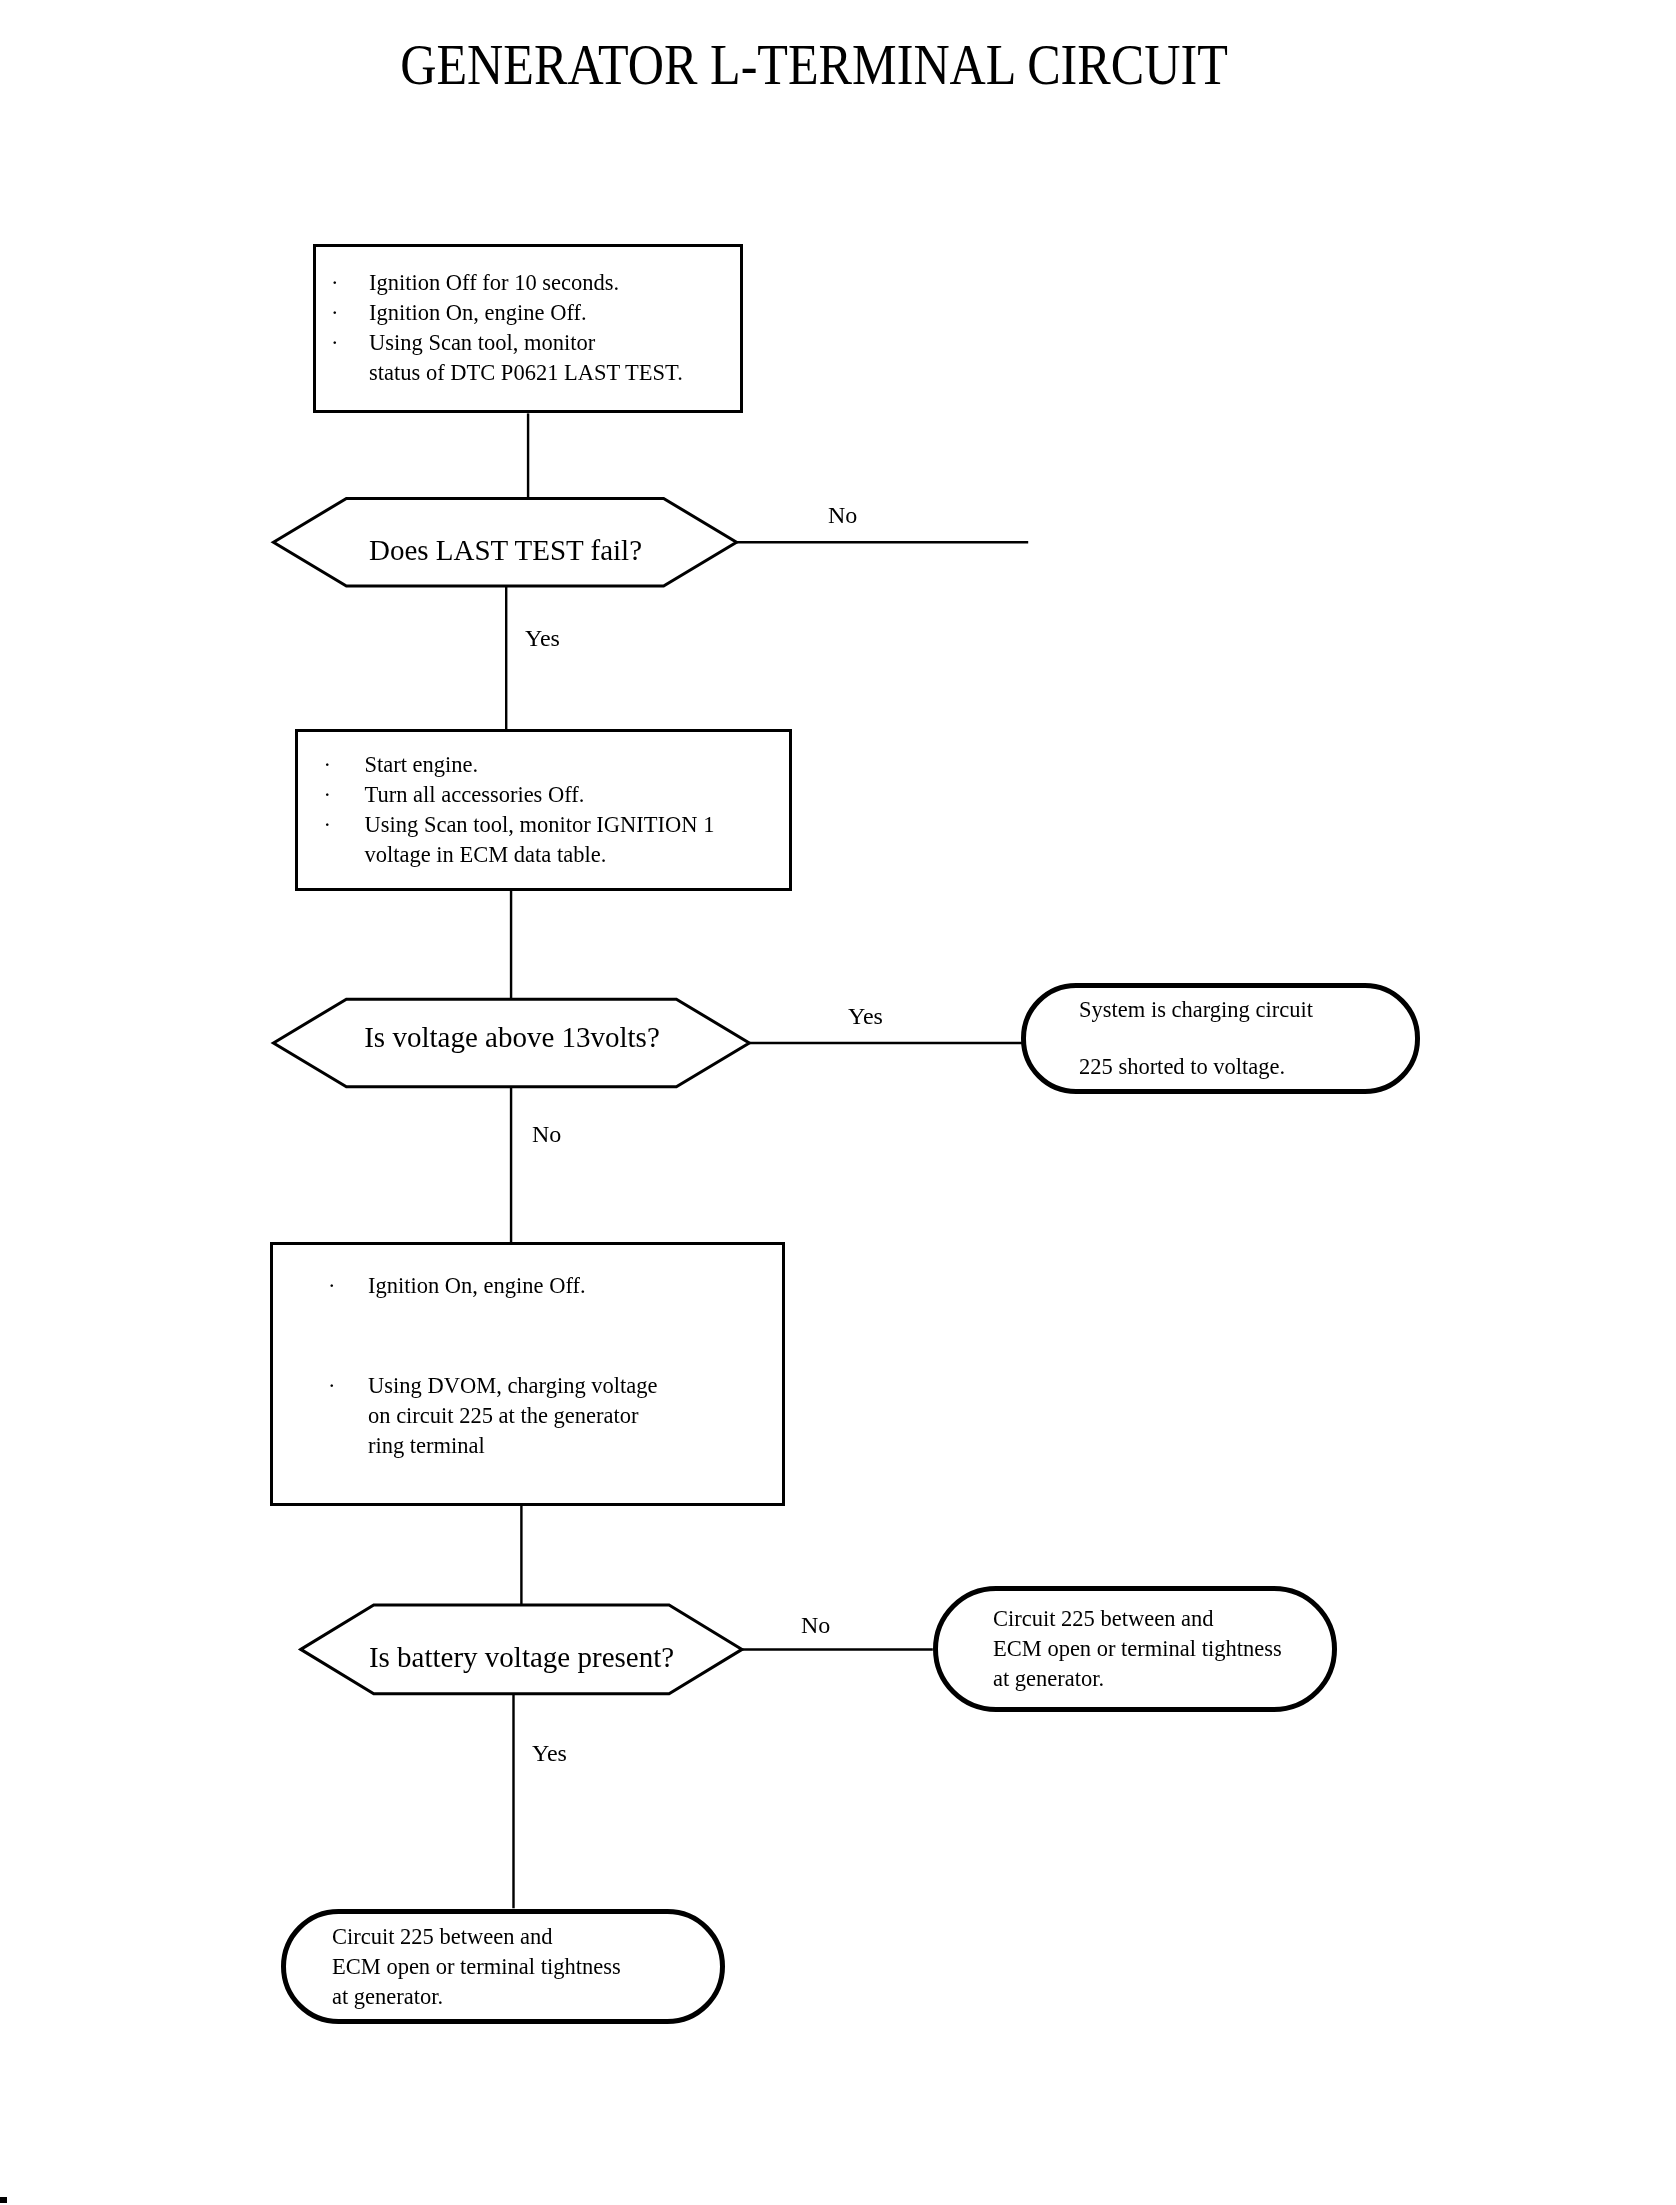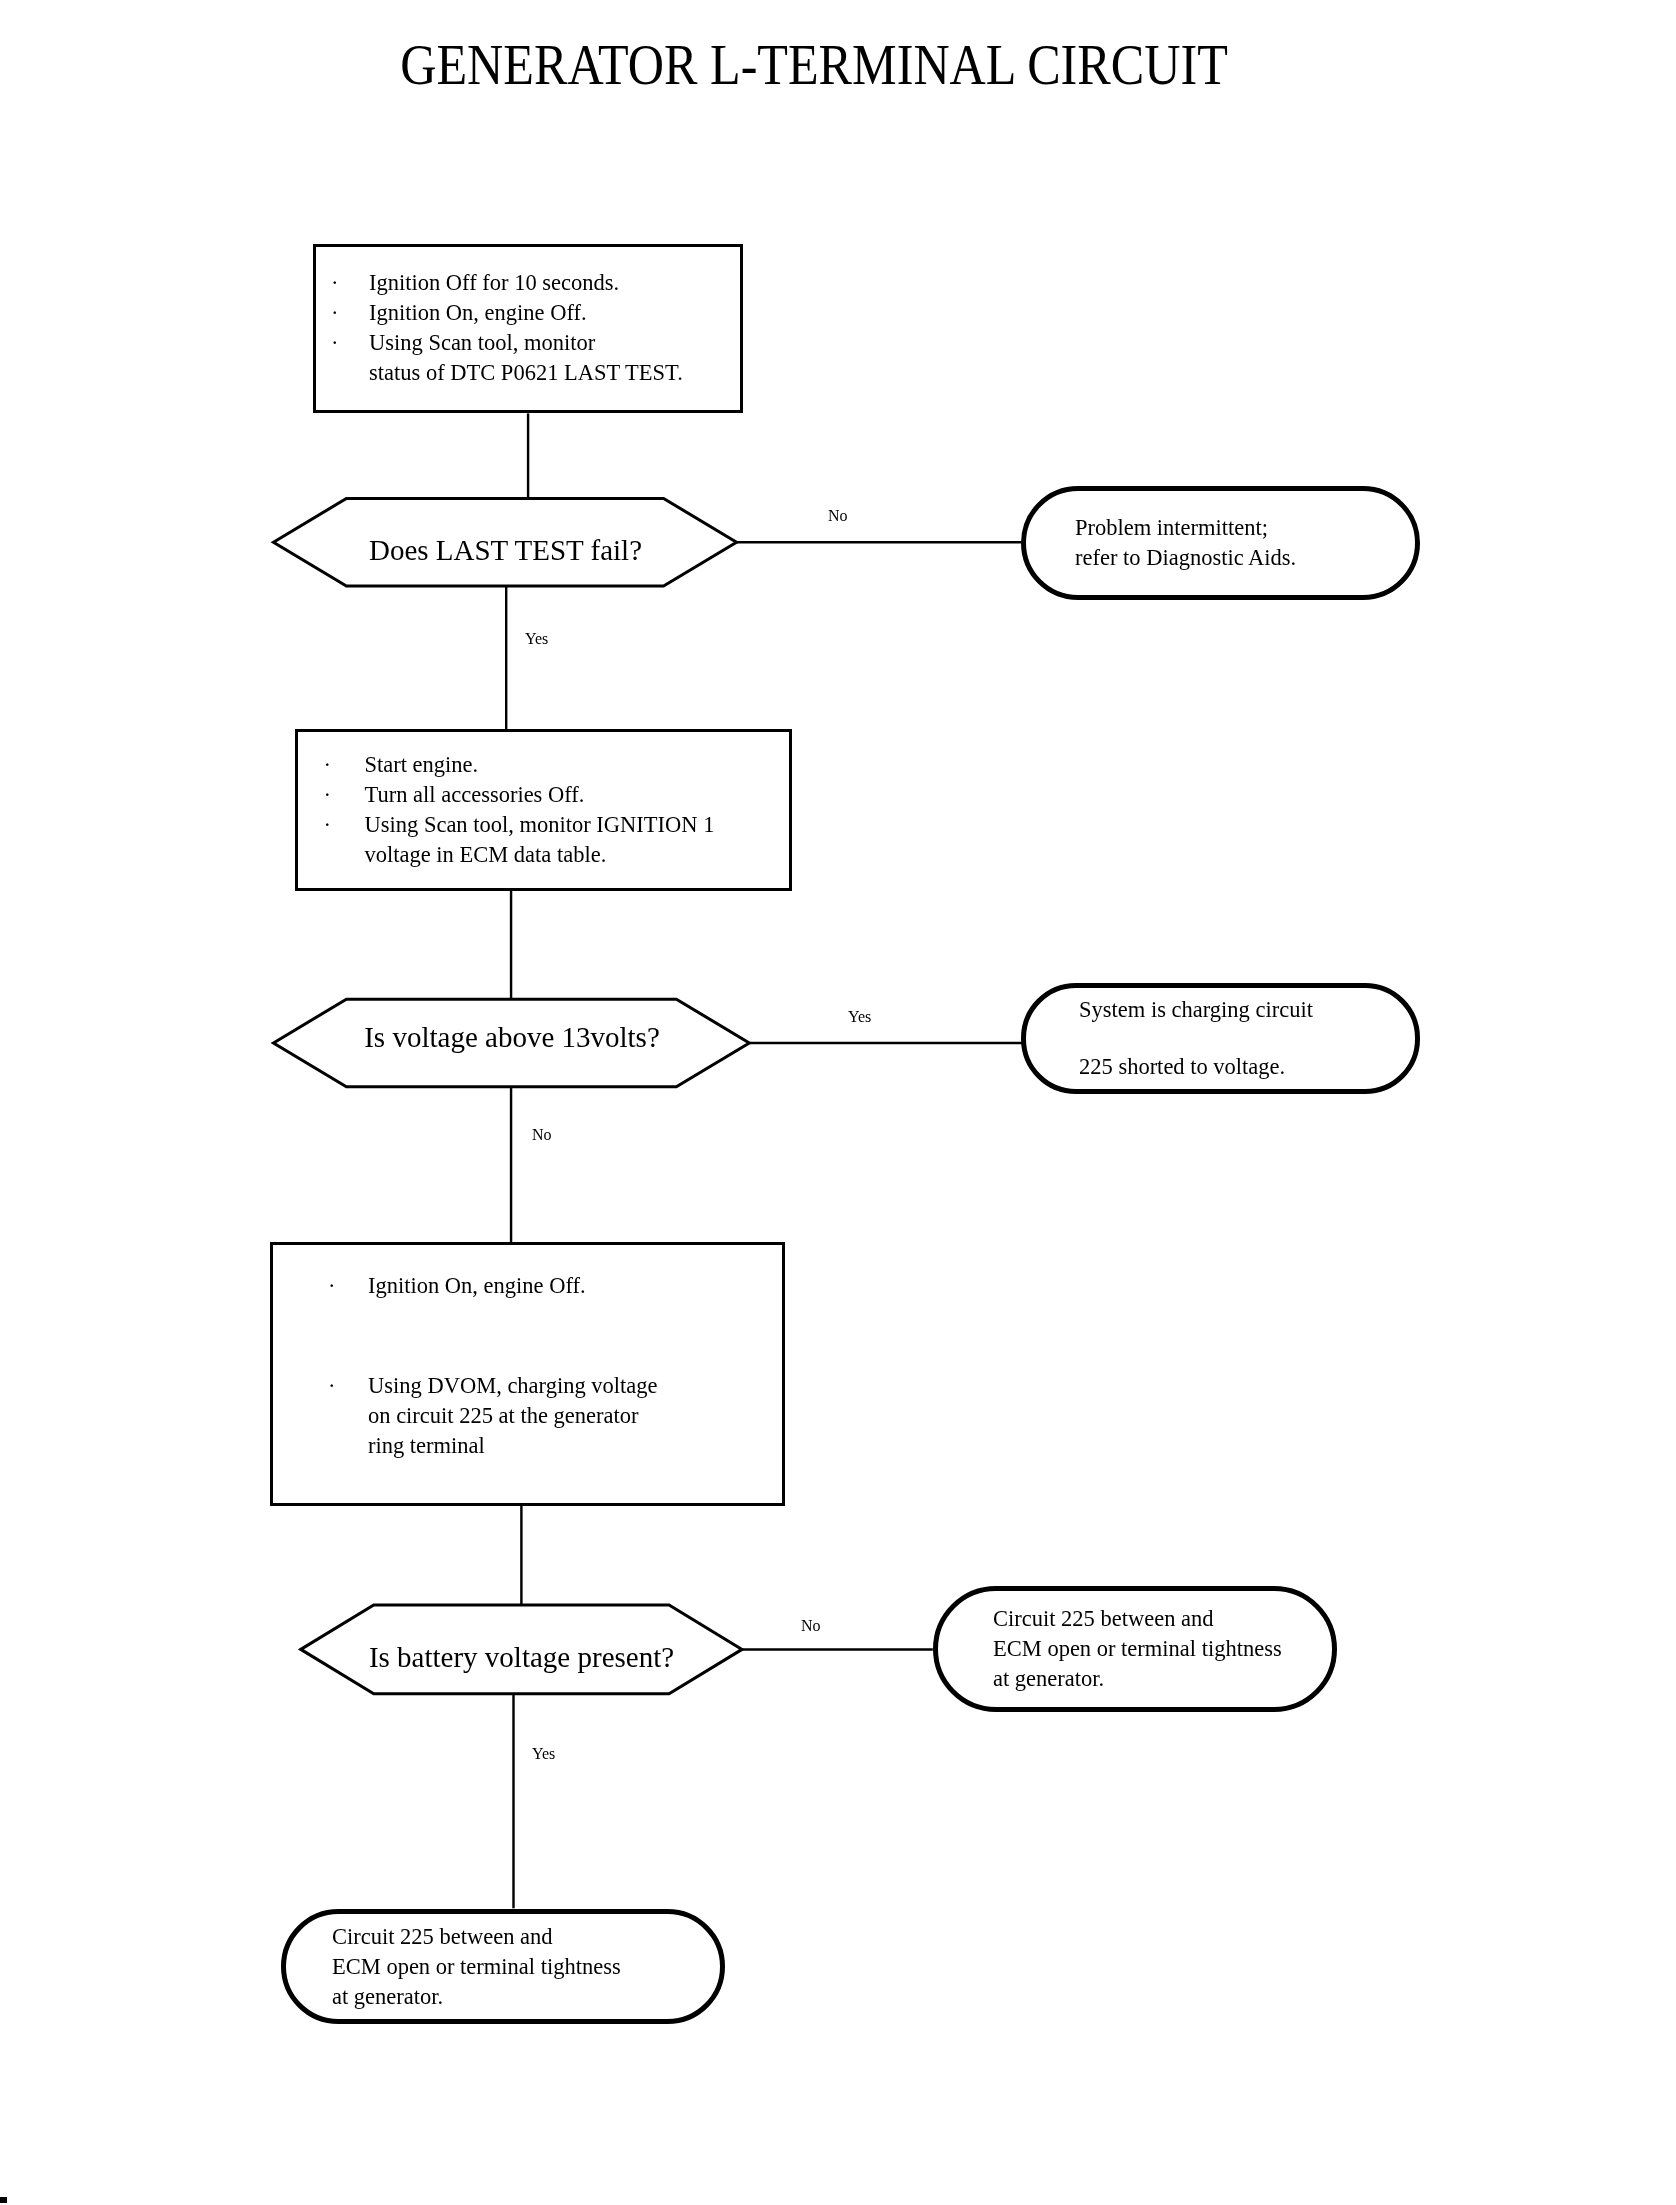--- a/index.html
+++ b/index.html
@@ -71,21 +71,21 @@
     flex-direction: column;
     justify-content: center;
   }
   .terminal .tline {
     font-size: 22.5px;
     line-height: 30px;
     white-space: nowrap;
   }
   .branch-label {
     position: absolute;
-    font-size: 16px;
+    font-size: 24px;
     line-height: 27px;
     white-space: nowrap;
     text-align: right;
   }
   .artifact {
     position: absolute;
     background: #000000;
   }
 </style>
 </head>
@@ -130,24 +130,20 @@
       <span class="bullet-col" style="width:38px;"></span>
       <span>status of DTC P0621 LAST TEST.</span>
     </div>
   </div>
 
   <div class="decision-label" style="left:274px; top:498px; width:463px; height:88px;">Does LAST TEST fail?</div>
 
   <div class="branch-label" style="left:828px; top:502px;">No</div>
   <div class="branch-label" style="left:525px; top:625px;">Yes</div>
 
-  <div class="terminal" style="left:1021px; top:486px; width:399px; height:114px; border-radius:57px; padding-left:49px;">
-    <div class="tline">Problem intermittent;</div>
-    <div class="tline">refer to Diagnostic Aids.</div>
-  </div>
 
   <div class="pbox" style="left:295px; top:729px; width:497px; height:162px; padding:18px 0 0 25.5px;">
     <div class="row">
       <span class="bullet-col" style="width:41px;">·</span>
       <span>Start engine.</span>
     </div>
     <div class="row">
       <span class="bullet-col" style="width:41px;">·</span>
       <span>Turn all accessories Off.</span>
     </div>

